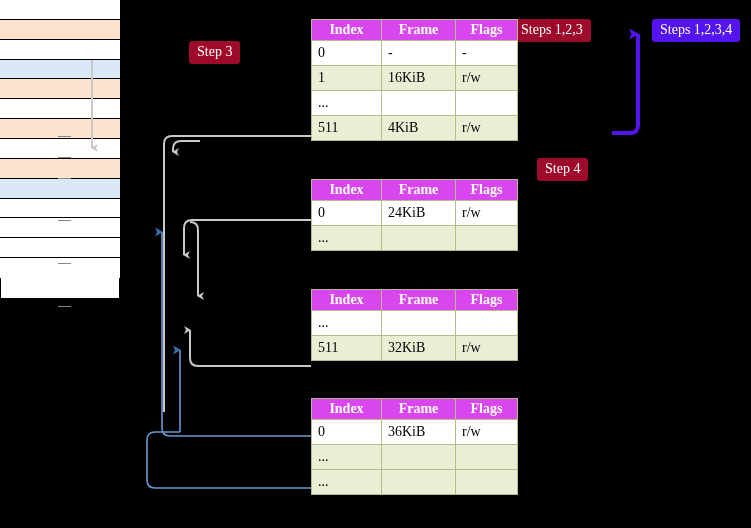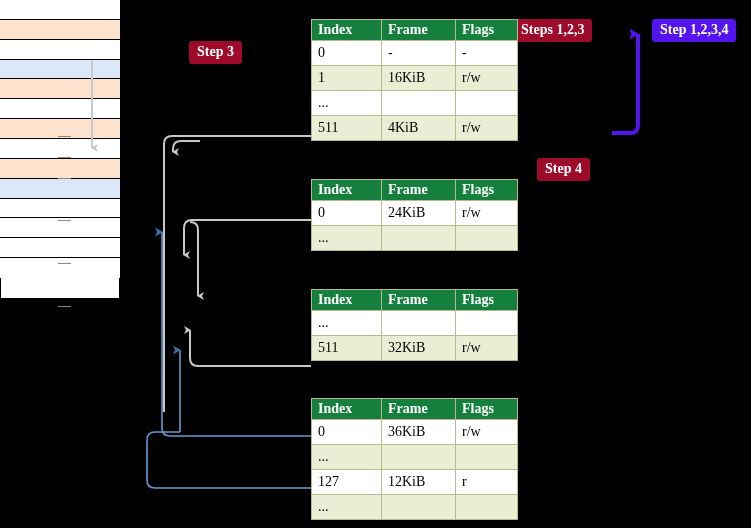--- a/index.html
+++ b/index.html
@@ -2,21 +2,21 @@
 <html><head>
 <meta charset="utf-8">
 <style>
   html,body{margin:0;padding:0;background:#000;}
   body{width:751px;height:528px;position:relative;overflow:hidden;
        font-family:"Liberation Serif", serif;}
 
   
   .badge{position:absolute;color:#fff;font-size:14px;line-height:1;
          padding:4px 8px 5px 8px;border-radius:3px;white-space:nowrap;
-         font-family:"Liberation Serif", serif;font-weight:bold;}
+         font-family:"Liberation Serif", serif;}
   .badge.red{background:#9e0b2a;}
   .badge.blue{background:#5414f0;}
 
   
   #kib-box{left:0;top:39px;width:119px;height:21px;background:#fbeed3;
            border:1px solid #000;box-sizing:border-box;
            display:flex;align-items:center;justify-content:center;
            font-size:14px;color:#000;}
 
   
@@ -30,21 +30,21 @@
   .c-blue{background:#dbe8f7;}
   
   #memdivider{position:absolute;left:130px;top:202px;width:1px;height:211px;background:#000;}
 
   
   .tick{position:absolute;left:58px;width:13px;height:1px;background:#888;}
 
   
   .ptable{position:absolute;border-collapse:collapse;
           font-size:14px;color:#000;background:#fff;}
-  .ptable th{background:#15803d;color:#fff;font-weight:bold;text-align:left;
+  .ptable th{background:#d946ef;color:#fff;font-weight:bold;text-align:center;
              padding:2px 6px;border:1px solid #b9b98a;font-size:14px;
              font-family:"Liberation Serif", serif;}
   .ptable td{padding:2px 6px;border:1px solid #b9b98a;height:20px;
              font-family:"Liberation Serif", serif;vertical-align:middle;}
   .ptable tr.alt td{background:#e9eed5;}
   .ptable tr.plain td{background:#ffffff;}
   .ptable td.hl{background:#fbf9a0;}
   .colA{width:57px;}
   .colB{width:61px;}
   .colC{width:49px;}
@@ -55,21 +55,21 @@
 </head>
 <body>
 
 <div id="kib-box">
   <span>4KiB</span>
 </div>
 
 <div class="badge red" style="left:189px;top:41px;">Step 3</div>
 <div class="badge red" style="left:537px;top:158px;">Step 4</div>
 <div class="badge red" style="left:513px;top:19px;">Steps 1,2,3</div>
-<div class="badge blue" style="left:652px;top:19px;">Step 1,2,3,4</div>
+<div class="badge blue" style="left:652px;top:19px;">Steps 1,2,3,4</div>
 
 <div id="memcol">
     <div class="memrow c-white" style="top: 0px; height: 19.8571px;"></div>
     <div class="memrow c-peach" style="top: 19.8571px; height: 19.8571px;"></div>
     <div class="memrow c-white" style="top: 39.7143px; height: 19.8571px;"></div>
     <div class="memrow c-blue" style="top: 59.5714px; height: 19.8571px;"></div>
     <div class="memrow c-peach" style="top: 79.4286px; height: 19.8571px;"></div>
     <div class="memrow c-white" style="top: 99.2857px; height: 19.8571px;"></div>
     <div class="memrow c-peach" style="top: 119.143px; height: 19.8571px;"></div>
     <div class="memrow c-white" style="top: 139px; height: 19.8571px;"></div>
@@ -177,25 +177,20 @@
     <tr class="plain">
       <td>0</td>
       <td>36KiB</td>
       <td>r/w</td>
     </tr>
     <tr class="alt">
       <td>...</td>
       <td></td>
       <td></td>
     </tr>
-    <tr class="plain">
-      <td>127</td>
-      <td>12KiB</td>
-      <td>r</td>
-    </tr>
     <tr class="alt">
       <td>...</td>
       <td></td>
       <td></td>
     </tr>
   </tbody>
 </table>
 
 <svg id="wires" viewBox="0 0 751 528">
   <defs>

